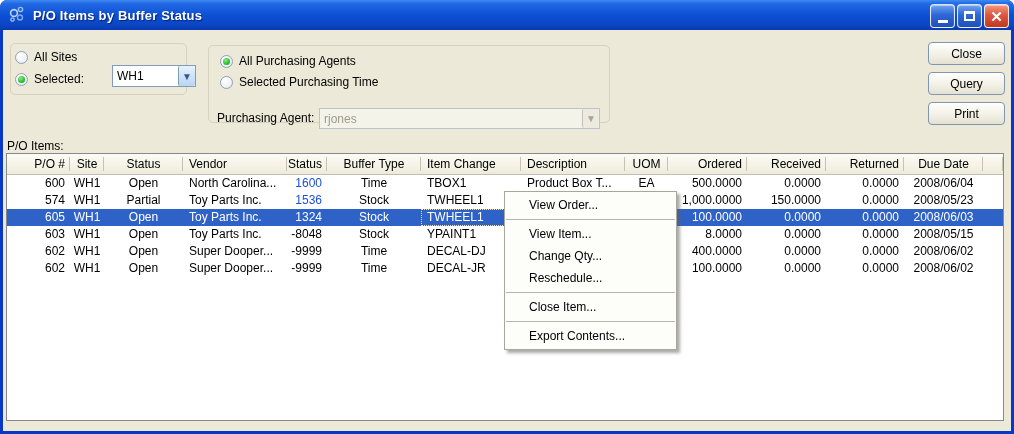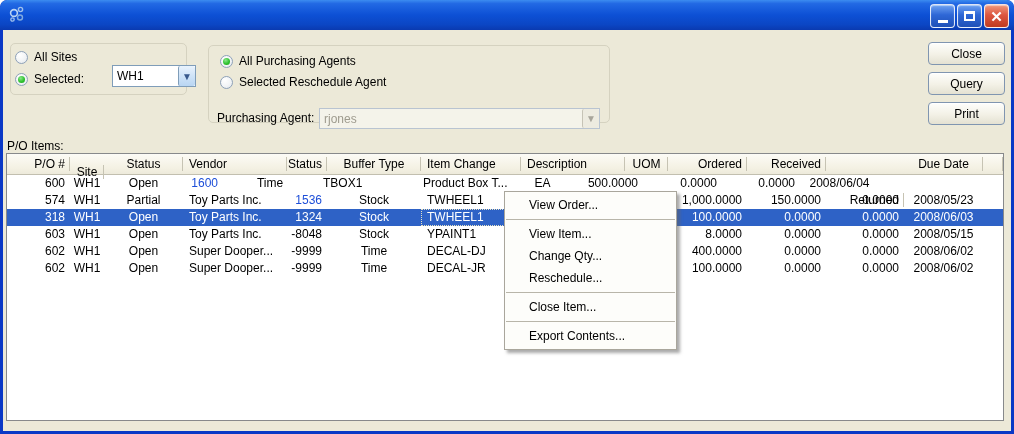--- a/index.html
+++ b/index.html
@@ -138,20 +138,21 @@
 
 <div class="window">
 
   <div class="titlebar">
     <svg class="title-icon" viewBox="0 0 20 20">
       <circle cx="7" cy="8" r="3.4" fill="none" stroke="#b9d3f3" stroke-width="1.6"></circle>
       <circle cx="13.5" cy="4.5" r="2.1" fill="none" stroke="#9fc0ec" stroke-width="1.4"></circle>
       <circle cx="13" cy="12.5" r="2.5" fill="none" stroke="#7fa9e0" stroke-width="1.4"></circle>
       <circle cx="5.5" cy="14.5" r="1.7" fill="none" stroke="#9fc0ec" stroke-width="1.3"></circle>
     </svg>
+    <span class="title-text">P/O Items by Buffer Status</span>
     <div class="winbtns">
       <div class="winbtn">
           <span class="glyph-min"></span>
         </div>
       <div class="winbtn">
           <span class="glyph-max"></span>
         </div>
       <div class="winbtn close-btn">
           <span class="glyph-close">✕</span>
         </div>
@@ -175,56 +176,57 @@
       </div>
     </div>
 
     <div class="groupbox" id="agent-group">
       <div class="radio-row" style="left:11px; top:8px;">
         <span class="radio checked"></span>
         <span class="lbl">All Purchasing Agents</span>
       </div>
       <div class="radio-row" style="left:11px; top:29px;">
         <span class="radio"></span>
-        <span class="lbl">Selected Reschedule Agent</span>
+        <span class="lbl">Selected Purchasing Time</span>
       </div>
       <span class="lbl" style="position:absolute; left:8px; top:65px;">Purchasing Agent:</span>
       <div class="combo disabled" id="agent-combo">
         <span class="combo-text">rjones</span>
         <span class="combo-arrow">▼</span>
       </div>
     </div>
 
     <button class="pushbtn" id="btn-close">Close</button>
     <button class="pushbtn" id="btn-query">Query</button>
     <button class="pushbtn" id="btn-print">Print</button>
 
     <span class="list-caption">P/O Items:</span>
     <div class="table">
       <div class="thead">
           <div class="hcell a-right" style="width: 63px;">P/O #</div>
-          <div class="hcell a-center" style="width: 34px; margin-top: 8px;">Site</div>
+          <div class="hcell a-center" style="width: 34px;">Site</div>
           <div class="hcell a-center" style="width: 79px;">Status</div>
           <div class="hcell a-left" style="width: 104px;">Vendor</div>
           <div class="hcell a-right" style="width: 40px;">Status</div>
           <div class="hcell a-center" style="width: 94px;">Buffer Type</div>
           <div class="hcell a-left" style="width: 100px;">Item Change</div>
           <div class="hcell a-left" style="width: 104px;">Description</div>
           <div class="hcell a-center" style="width: 43px;">UOM</div>
           <div class="hcell a-right" style="width: 79px;">Ordered</div>
           <div class="hcell a-right" style="width: 79px;">Received</div>
-          <div class="hcell a-right" style="width: 78px; margin-top: 36px;">Returned</div>
+          <div class="hcell a-right" style="width: 78px;">Returned</div>
           <div class="hcell a-center" style="width: 79px;">Due Date</div>
           <div class="hcell fill"></div>
         </div>
       <div class="tbody">
           <div class="trow">
             <div class="tcell a-right" style="width: 63px;">600</div>
             <div class="tcell a-center" style="width: 34px;">WH1</div>
             <div class="tcell a-center" style="width: 79px;">Open</div>
+            <div class="tcell a-left" style="width: 104px;">North Carolina...</div>
             <div class="tcell a-right red" style="width: 40px;">1600</div>
             <div class="tcell a-center" style="width: 94px;">Time</div>
             <div class="tcell a-left" style="width: 100px;">TBOX1</div>
             <div class="tcell a-left" style="width: 104px;">Product Box T...</div>
             <div class="tcell a-center" style="width: 43px;">EA</div>
             <div class="tcell a-right" style="width: 79px;">500.0000</div>
             <div class="tcell a-right" style="width: 79px;">0.0000</div>
             <div class="tcell a-right" style="width: 78px;">0.0000</div>
             <div class="tcell a-center" style="width: 79px;">2008/06/04</div>
             <div class="tcell fill"></div>
@@ -239,21 +241,21 @@
             <div class="tcell a-left" style="width: 100px;">TWHEEL1</div>
             <div class="tcell a-left" style="width: 104px;"></div>
             <div class="tcell a-center" style="width: 43px;"></div>
             <div class="tcell a-right" style="width: 79px;">1,000.0000</div>
             <div class="tcell a-right" style="width: 79px;">150.0000</div>
             <div class="tcell a-right" style="width: 78px;">0.0000</div>
             <div class="tcell a-center" style="width: 79px;">2008/05/23</div>
             <div class="tcell fill"></div>
           </div>
           <div class="trow selected">
-            <div class="tcell a-right" style="width: 63px;">318</div>
+            <div class="tcell a-right" style="width: 63px;">605</div>
             <div class="tcell a-center" style="width: 34px;">WH1</div>
             <div class="tcell a-center" style="width: 79px;">Open</div>
             <div class="tcell a-left" style="width: 104px;">Toy Parts Inc.</div>
             <div class="tcell a-right" style="width: 40px;">1324</div>
             <div class="tcell a-center" style="width: 94px;">Stock</div>
             <div class="tcell a-left focus-cell" style="width: 100px;">TWHEEL1</div>
             <div class="tcell a-left" style="width: 104px;"></div>
             <div class="tcell a-center" style="width: 43px;"></div>
             <div class="tcell a-right" style="width: 79px;">100.0000</div>
             <div class="tcell a-right" style="width: 79px;">0.0000</div>

